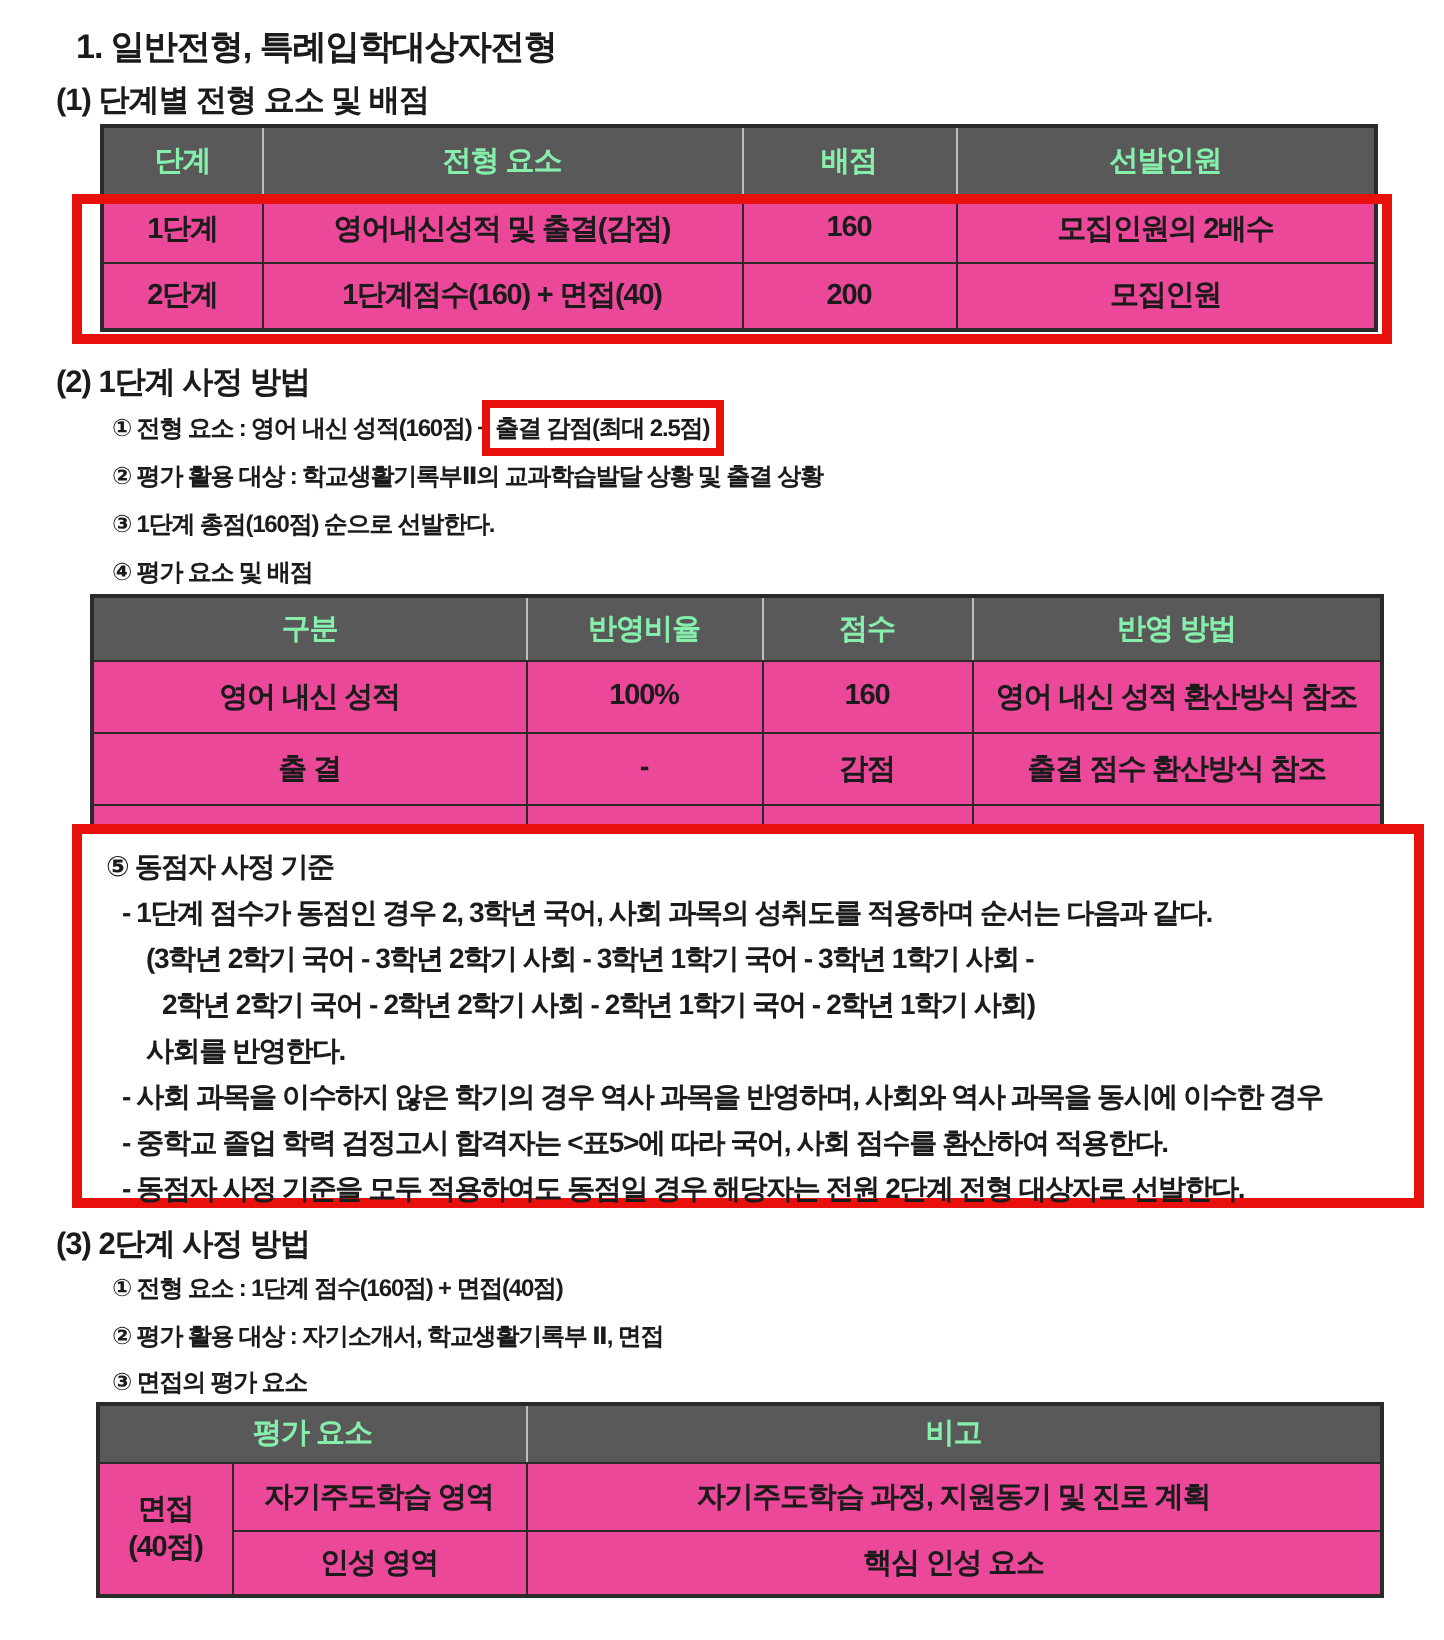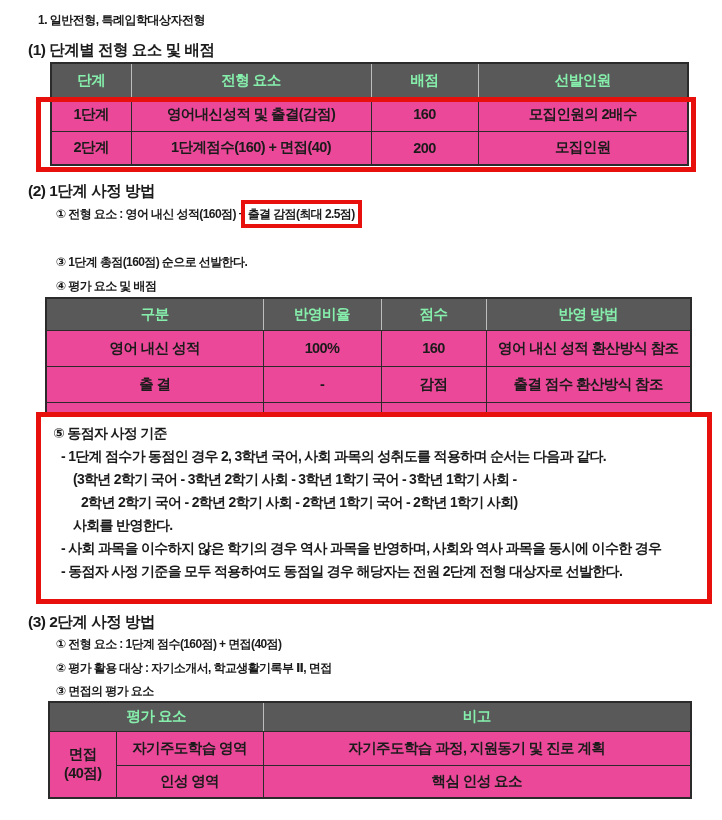--- a/index.html
+++ b/index.html
@@ -2,21 +2,21 @@
 <html style="--red: #e8100c; --hdr: #595959;"><head>
 <meta charset="utf-8">
 <style>
   html,body{margin:0;padding:0;background:#ffffff;}
   .doc{
     position:relative;width:722px;height:820px;background:#ffffff;
     font-family:"Liberation Sans","DejaVu Sans",sans-serif;
     color:#1b1b1b;font-weight:700;overflow:hidden;
   }
   .abs{position:absolute;}
-  .page-title{left:38px;top:12px;font-size:12px;letter-spacing:-0.5px;}
+  .page-title{left:38px;top:12px;font-size:17px;letter-spacing:-0.5px;}
   .sec-heading{font-size:15.5px;letter-spacing:-0.5px;}
   .item-line{font-size:12px;letter-spacing:-0.6px;white-space:nowrap;}
 
   table{border-collapse:collapse;table-layout:fixed;}
   table, td, th{border:1.6px solid #2b2b2b;}
   table{border-width:2px;}
   th{
     background:var(--hdr,#595959);color:#86efac;font-size:14.5px;font-weight:700;
     letter-spacing:-0.5px;border-left:1.6px solid #bdbdbd;border-right:1.6px solid #bdbdbd;
   }
@@ -79,20 +79,21 @@
   </tbody>
     </table>
 
   <div class="abs redbox" style="left:36px;top:97px;width:660px;height:75px;"></div>
 
   <div class="abs sec-heading" style="left:28px;top:181px;">(2) 1단계 사정 방법</div>
 
   <div class="abs item-line" style="left:56px;top:206px;">
     <span>① 전형 요소 : 영어 내신 성적(160점) + </span><span class="hl-outline">출결 감점(최대 2.5점)</span>
   </div>
+  <div class="abs item-line" style="left:56px;top:230px;">② 평가 활용 대상 : 학교생활기록부Ⅱ의 교과학습발달 상황 및 출결 상황</div>
   <div class="abs item-line" style="left:56px;top:254px;">③ 1단계 총점(160점) 순으로 선발한다.</div>
   <div class="abs item-line" style="left:56px;top:278px;">④ 평가 요소 및 배점</div>
 
   <table class="abs" style="left:45px;top:297px;width:645px;">
     <colgroup>
         <col style="width:217px">
         <col style="width:118px">
         <col style="width:105px">
         <col style="width:205px">
       </colgroup>
@@ -124,20 +125,21 @@
   </tbody>
     </table>
 
   <div class="abs tb-box">
     <div class="tb-line">⑤ 동점자 사정 기준</div>
     <div class="tb-line ind0">- 1단계 점수가 동점인 경우 2, 3학년 국어, 사회 과목의 성취도를 적용하며 순서는 다음과 같다.</div>
     <div class="tb-line ind1">(3학년 2학기 국어 - 3학년 2학기 사회 - 3학년 1학기 국어 - 3학년 1학기 사회 -</div>
     <div class="tb-line ind2">2학년 2학기 국어 - 2학년 2학기 사회 - 2학년 1학기 국어 - 2학년 1학기 사회)</div>
     <div class="tb-line ind1">사회를 반영한다.</div>
     <div class="tb-line ind0">- 사회 과목을 이수하지 않은 학기의 경우 역사 과목을 반영하며, 사회와 역사 과목을 동시에 이수한 경우</div>
+    <div class="tb-line ind0">- 중학교 졸업 학력 검정고시 합격자는 &lt;표5&gt;에 따라 국어, 사회 점수를 환산하여 적용한다.</div>
     <div class="tb-line ind0">- 동점자 사정 기준을 모두 적용하여도 동점일 경우 해당자는 전원 2단계 전형 대상자로 선발한다.</div>
   </div>
 
   <div class="abs sec-heading" style="left:28px;top:612px;">(3) 2단계 사정 방법</div>
   <div class="abs item-line" style="left:56px;top:636px;">① 전형 요소 : 1단계 점수(160점) + 면접(40점)</div>
   <div class="abs item-line" style="left:56px;top:660px;">② 평가 활용 대상 : 자기소개서, 학교생활기록부 Ⅱ, 면접</div>
   <div class="abs item-line" style="left:56px;top:683px;">③ 면접의 평가 요소</div>
 
   <table class="abs" style="left:48px;top:701px;width:642px;">
     <colgroup>

